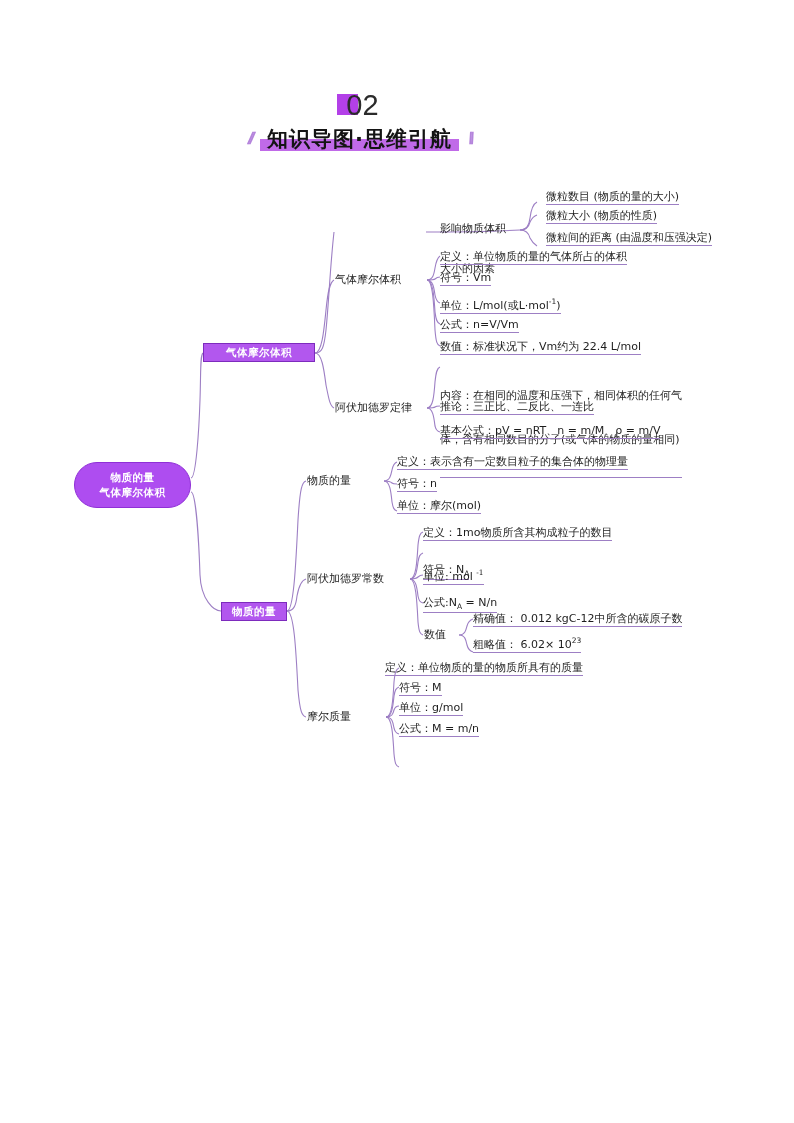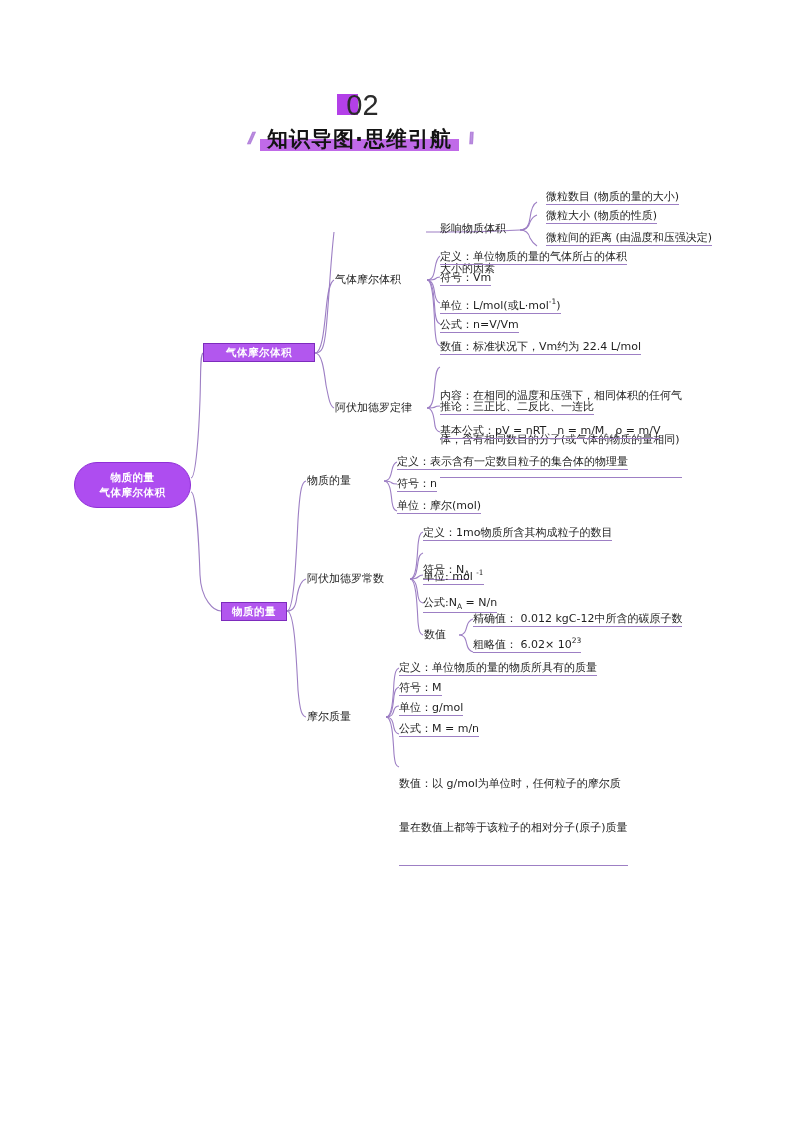--- a/index.html
+++ b/index.html
@@ -289,22 +289,18 @@
   <div class="node leaf" style="left:423px; top:568px;"><span>单位: mol </span><span class="sup serif">-1</span></div>
   <div class="node leaf" style="left:423px; top:596px;"><span>公式:N</span><span class="sub">A</span><span> = N/n</span></div>
 
   <div class="node l2-node" style="left:424px; top:628px;text-align:right;">数值</div>
 
   <div class="node leaf" style="left:473px; top:612px;">精确值： 0.012 kgC-12中所含的碳原子数</div>
   <div class="node leaf" style="left:473px; top:636px;"><span>粗略值： 6.02× 10</span><span class="sup">23</span></div>
 
   <div class="node l2-node" style="left:307px; top:710px;">摩尔质量</div>
 
-  <div class="node leaf" style="left:399px; top:661px;">定义：单位物质的量的物质所具有的质量</div>
+  <div class="node leaf" style="left:385px; top:661px;">定义：单位物质的量的物质所具有的质量</div>
   <div class="node leaf" style="left:399px; top:681px;">符号：M</div>
   <div class="node leaf" style="left:399px; top:701px;">单位：g/mol</div>
   <div class="node leaf" style="left:399px; top:722px;">公式：M = m/n</div>
-  <div class="node leaf two-line" style="left:399px; top:748px;">
-    <div>数值：以 g/mol为单位时，任何粒子的摩尔质</div>
-    <div>量在数值上都等于该粒子的相对分子(原子)质量</div>
-  </div>
 
 </div>
 
 </body></html>

